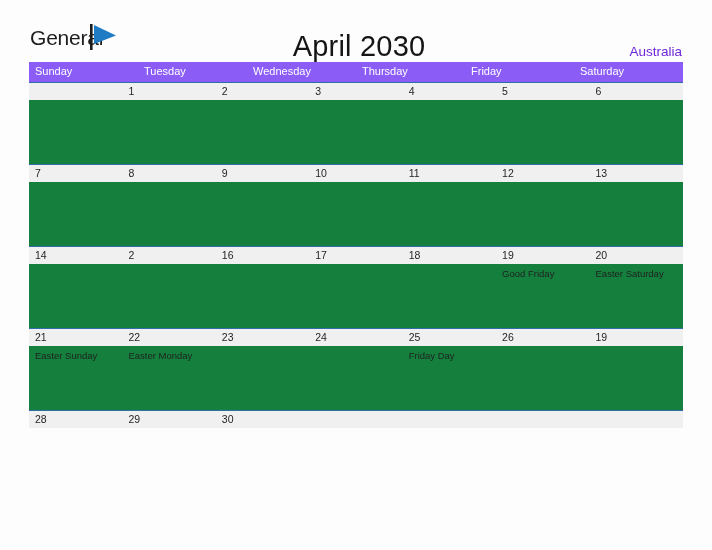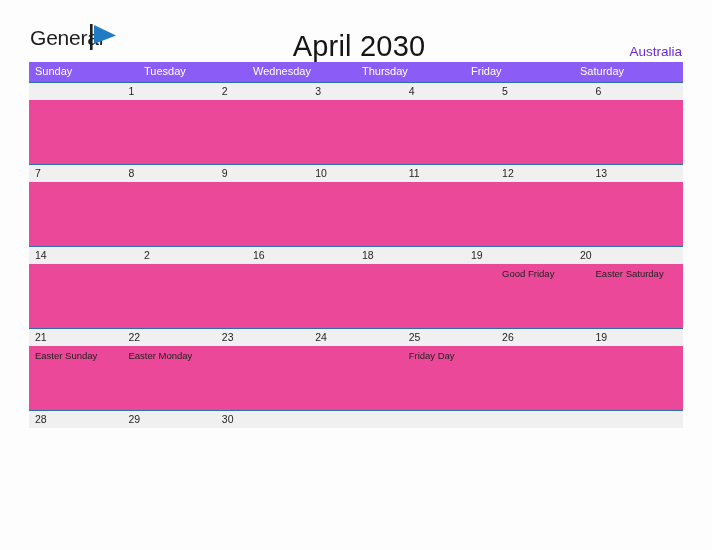--- a/index.html
+++ b/index.html
@@ -120,21 +120,21 @@
     font-size: 10.5px;
     line-height: 17px;
     color: #1f1f1f;
     padding-left: 6px;
     white-space: nowrap;
     overflow: hidden;
   }
 
   .event-band {
     display: flex;
-    background: #ec4899;
+    background: #15803d;
     height: 64px;
   }
   .event-band.short {
     height: 0;
   }
   .event-cell {
     flex: 1 1 0;
     font-size: 9.5px;
     line-height: 13px;
     color: #1f1f1f;
@@ -216,20 +216,21 @@
       <div class="event-cell"></div>
       <div class="event-cell"></div>
     </div>
   </div>
 
   <div class="week-row">
     <div class="date-band">
       <div class="date-cell">14</div>
       <div class="date-cell">2</div>
       <div class="date-cell">16</div>
+      <div class="date-cell">17</div>
       <div class="date-cell">18</div>
       <div class="date-cell">19</div>
       <div class="date-cell">20</div>
     </div>
     <div class="event-band">
       <div class="event-cell"></div>
       <div class="event-cell"></div>
       <div class="event-cell"></div>
       <div class="event-cell"></div>
       <div class="event-cell"></div>

